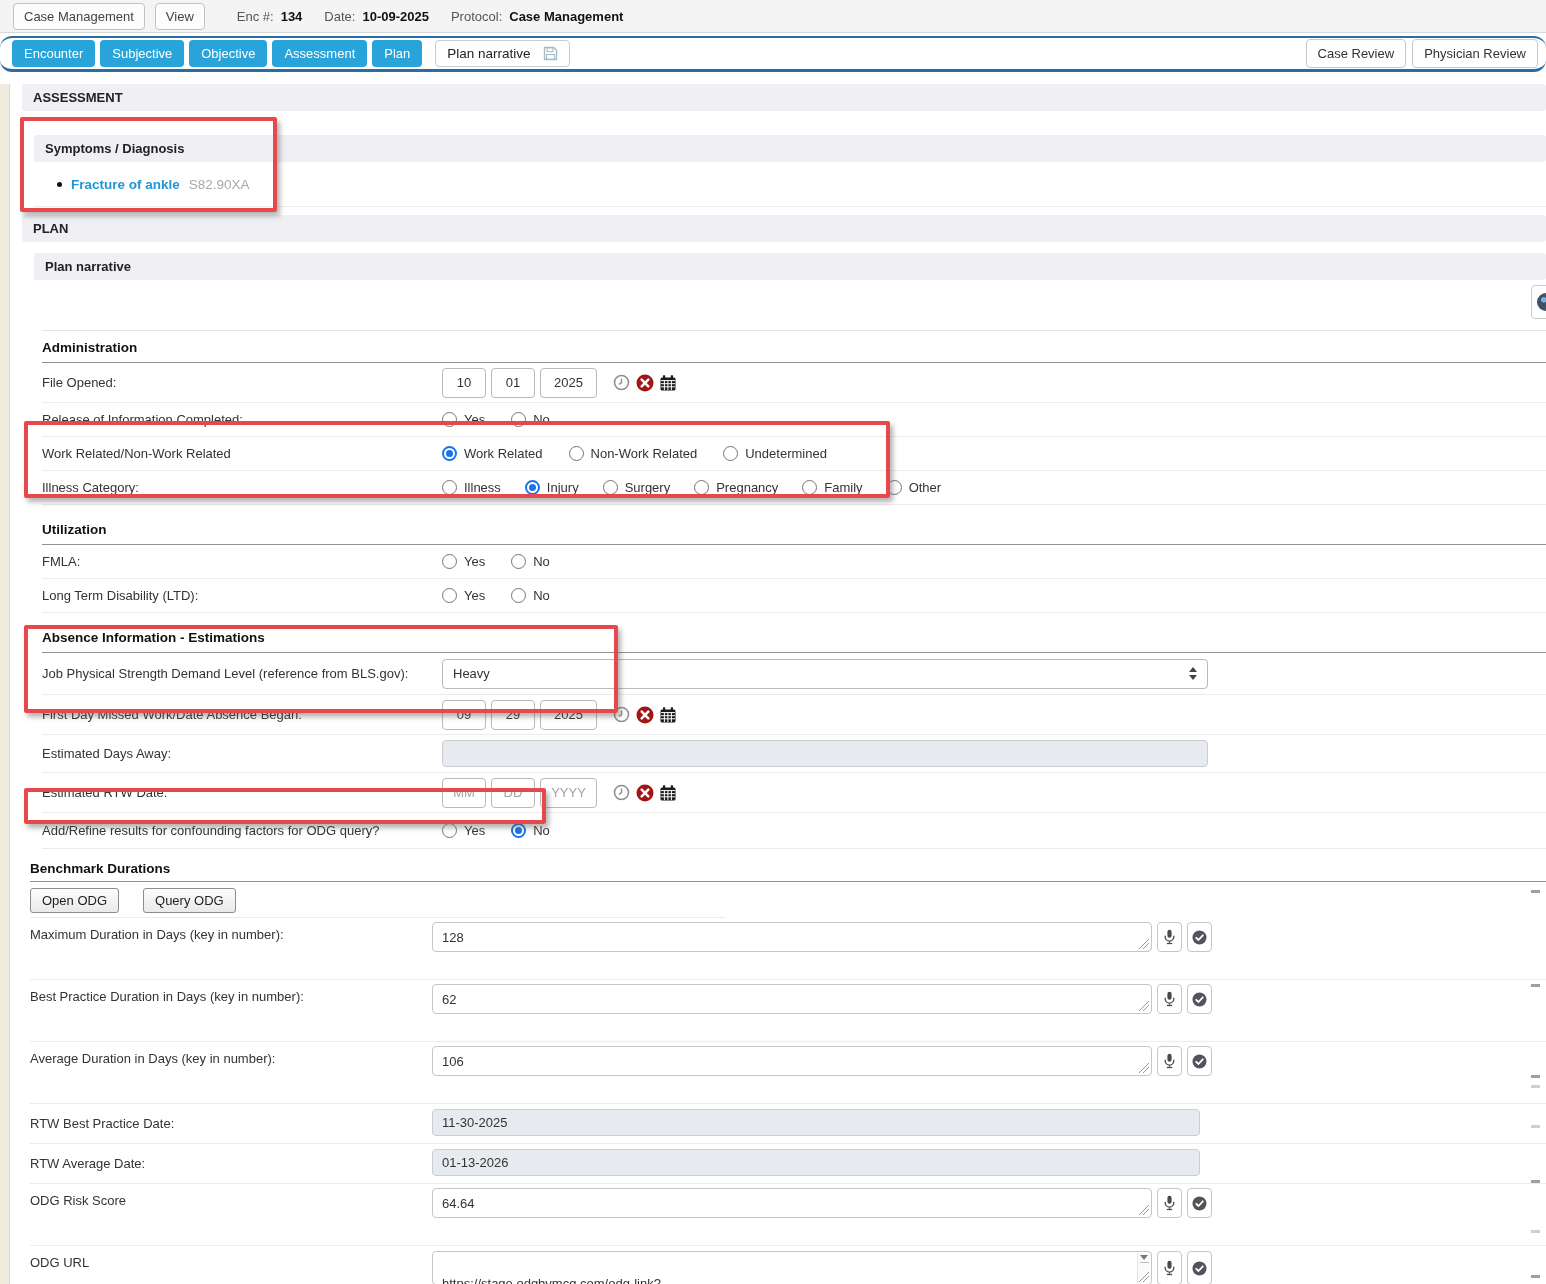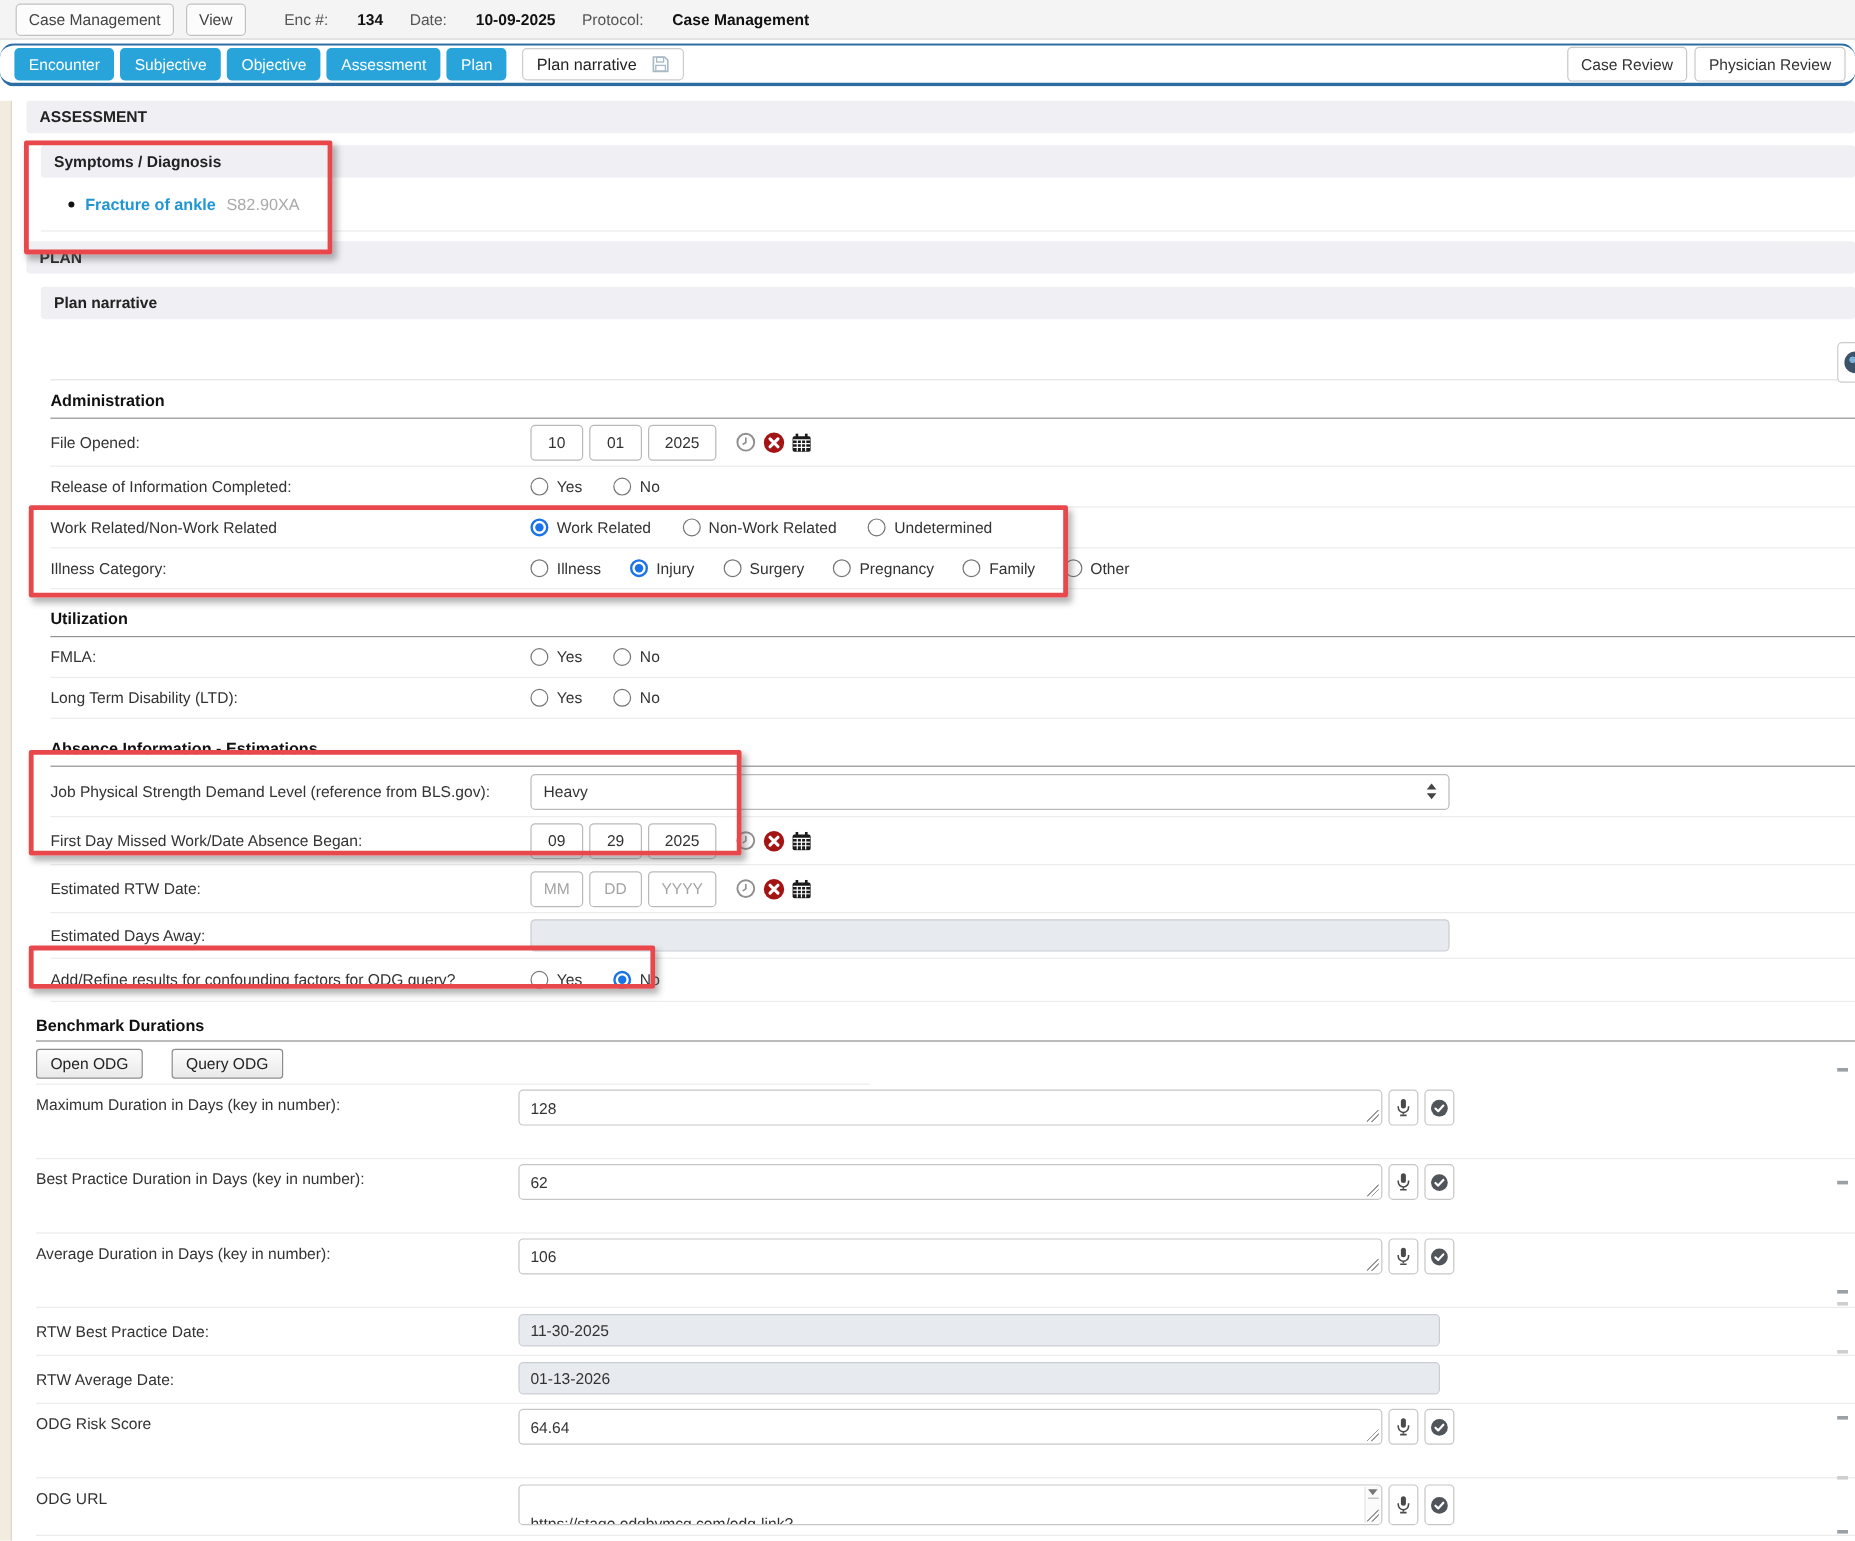--- a/index.html
+++ b/index.html
@@ -4,40 +4,40 @@
 <style>
   * { box-sizing: border-box; margin: 0; padding: 0; }
   html,body { background:#fff; }
   body { font-family: "Liberation Sans", sans-serif; font-size: 13px; color:#333; }
   .screen { position:relative; width:1546px; height:1284px; background:#fff; overflow:hidden; }
 
   
   .toolbar { height:33px; background:#f4f4f4; border-bottom:1px solid #d8d8d8; display:flex; align-items:center; padding-left:13px; }
   .tb-btn { background:#fcfcfc; border:1px solid #c2c2c2; border-radius:4px; padding:5px 10px; font-size:13px; color:#444; font-family:inherit; }
   .tb-btn + .tb-btn { margin-left:10px; }
-  .tb-meta { display:flex; align-items:center; margin-left:32px; gap:24px; }
+  .tb-meta { display:flex; align-items:center; margin-left:32px; gap:7px; }
   .tb-meta .lbl { color:#555; }
   .tb-meta .val { font-weight:bold; color:#111; }
   .tb-meta + .tb-meta { margin-left:22px; }
 
   
   .tabbar { margin-top:3px; border-top:2px solid #2b6ca3; border-bottom:3px solid #2b6ca3; background:#fff; height:36px; display:flex; align-items:center; padding:0 8px 0 12px;border-radius:12px; }
   .tab { background:#29a4da; color:#fff; border:none; border-radius:4px; padding:7px 12px; font-size:13px; font-family:inherit; margin-right:5px; line-height:1; }
   .narrative-btn { margin-left:8px; background:#fff; border:1px solid #ccc; border-radius:4px; padding:5px 11px; display:flex; align-items:center; gap:12px; font-size:13.5px; color:#222; font-family:inherit; }
   .right-btns { margin-left:auto; display:flex; gap:6px; }
   .review-btn { background:#fff; border:1px solid #c8c8c8; border-radius:4px; padding:6px 11px; font-size:13px; color:#333; font-family:inherit; }
 
   
   .page { position:relative; }
   .left-strip { position:absolute; left:0; top:0; width:10px; height:1208px; background:#f1ecdf; border-right:1px solid #ddd8ca; }
 
   .bar { background:#efeff4; border-radius:3px; height:27px; display:flex; align-items:center; padding-left:11px; font-weight:bold; color:#222; font-size:13px; }
   .lvl1 { margin-left:22px; }
   .lvl2 { margin-left:34px; }
-  .mt12 { margin-top:12px; } .mt10 { margin-top:10px; } .mt8 { margin-top:8px; } .mt11 { margin-top:11px; }
+  .mt12 { margin-top:12px; } .mt10 { margin-top:24px; } .mt8 { margin-top:8px; } .mt11 { margin-top:11px; }
 
   .bullet-row { margin-left:34px; border-bottom:1px solid #ececec; height:45px; display:flex; align-items:center; padding-left:23px; gap:9px; }
   .bdot { width:5px; height:5px; background:#111; border-radius:50%; flex:none; }
   .diag-link { color:#2196d3; font-weight:bold; font-size:13.5px; text-decoration:none; }
   .diag-code { color:#a9a9a9; font-size:13.5px; }
 
   .form-admin { margin-left:42px; }
   .form-bench { margin-left:30px; }
 
   .sec-h { font-weight:bold; color:#111; font-size:13.5px; padding:9px 0 7px; border-bottom:1px solid #919191; }
@@ -349,20 +349,29 @@
                   <line x1="7.9" y1="5.6" x2="7.9" y2="15" stroke="#fff"></line>
                   <line x1="11.4" y1="5.6" x2="11.4" y2="15" stroke="#fff"></line>
                   <line x1="1" y1="8.7" x2="15" y2="8.7" stroke="#fff"></line>
                   <line x1="1" y1="11.8" x2="15" y2="11.8" stroke="#fff"></line>
                 </svg>
               </span>
           </span>
         </div>
       </div>
 
+      <div class="frow h38">
+        <div class="flabel">Estimated Days Away:</div>
+        <div class="fctrl">
+          <div class="ro">
+              <span></span>
+            </div>
+        </div>
+      </div>
+
       <div class="frow h40">
         <div class="flabel">Estimated RTW Date:</div>
         <div class="fctrl">
           <input class="din w44" placeholder="MM" style="">
           <input class="din w44" placeholder="DD" style="">
           <input class="din w57" placeholder="YYYY" style="">
           <span class="date-ics">
             <span class="ic">
                 <svg width="17" height="17" viewBox="0 0 17 17">
                   <circle cx="8.5" cy="8.5" r="7" fill="#fff" stroke="#8f8f8f" stroke-width="1.6"></circle>
@@ -385,29 +394,20 @@
                   <line x1="7.9" y1="5.6" x2="7.9" y2="15" stroke="#fff"></line>
                   <line x1="11.4" y1="5.6" x2="11.4" y2="15" stroke="#fff"></line>
                   <line x1="1" y1="8.7" x2="15" y2="8.7" stroke="#fff"></line>
                   <line x1="1" y1="11.8" x2="15" y2="11.8" stroke="#fff"></line>
                 </svg>
               </span>
           </span>
         </div>
       </div>
 
-      <div class="frow h38">
-        <div class="flabel">Estimated Days Away:</div>
-        <div class="fctrl">
-          <div class="ro">
-              <span></span>
-            </div>
-        </div>
-      </div>
-
       <div class="frow h36">
         <div class="flabel">Add/Refine results for confounding factors for ODG query?</div>
         <div class="fctrl rgroup">
           <label class="radio">
               <span class="rb"></span>
               <span>Yes</span>
             </label>
           <label class="radio">
               <span class="rb on"></span>
               <span>No</span>

